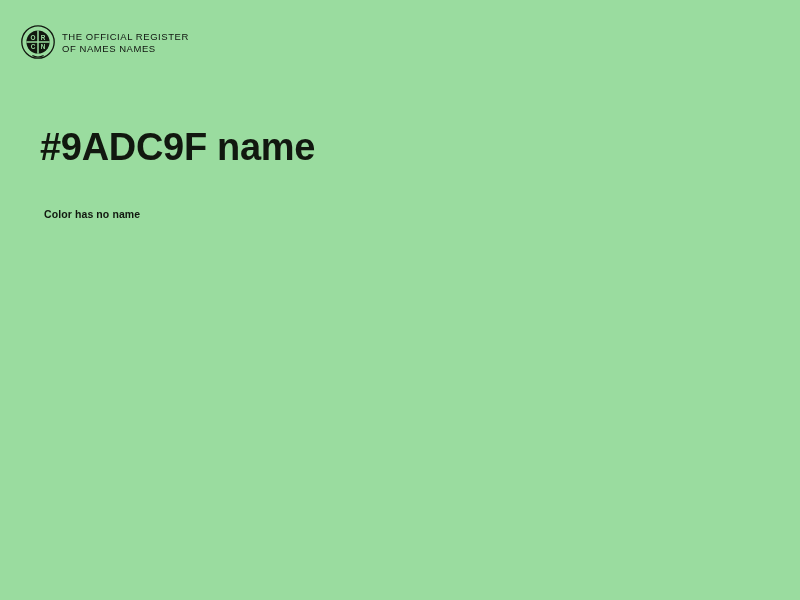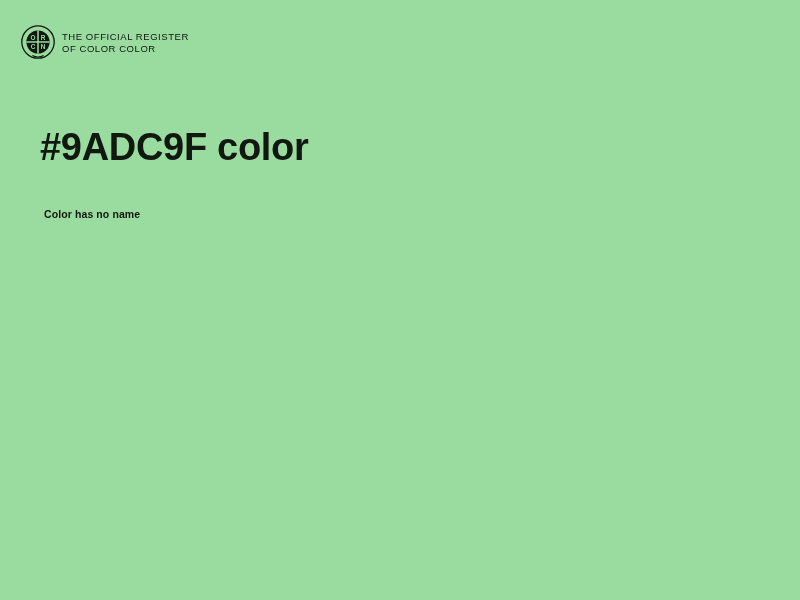--- a/index.html
+++ b/index.html
@@ -94,22 +94,22 @@
         <line x1="6.4" y1="18" x2="29.6" y2="18" stroke="#9ADC9F" stroke-width="1.5"></line>
         <text x="13.0" y="16.4" font-family="Liberation Sans, sans-serif" font-size="6.4" font-weight="bold" fill="#9ADC9F" text-anchor="middle">O</text>
         <text x="23.0" y="16.4" font-family="Liberation Sans, sans-serif" font-size="6.4" font-weight="bold" fill="#9ADC9F" text-anchor="middle">R</text>
         <text x="13.0" y="25.4" font-family="Liberation Sans, sans-serif" font-size="6.4" font-weight="bold" fill="#9ADC9F" text-anchor="middle">C</text>
         <text x="23.0" y="25.4" font-family="Liberation Sans, sans-serif" font-size="6.4" font-weight="bold" fill="#9ADC9F" text-anchor="middle">N</text>
         <path d="M 12.4 31.4 A 11.6 11.6 0 0 0 23.6 31.4" fill="none" stroke="#11180F" stroke-width="1.1"></path>
       </svg>
     </span>
     <span class="brand-text">
       <span class="brand-line">THE OFFICIAL REGISTER</span>
-      <span class="brand-line">OF COLOR COLOR</span>
+      <span class="brand-line">OF NAMES NAMES</span>
     </span>
   </div>
 
   <div class="content">
-    <h1 class="page-title">#9ADC9F color</h1>
+    <h1 class="page-title">#9ADC9F name</h1>
     <p class="color-subtitle">Color has no name</p>
   </div>
 
 </div>
 
 </body></html>

